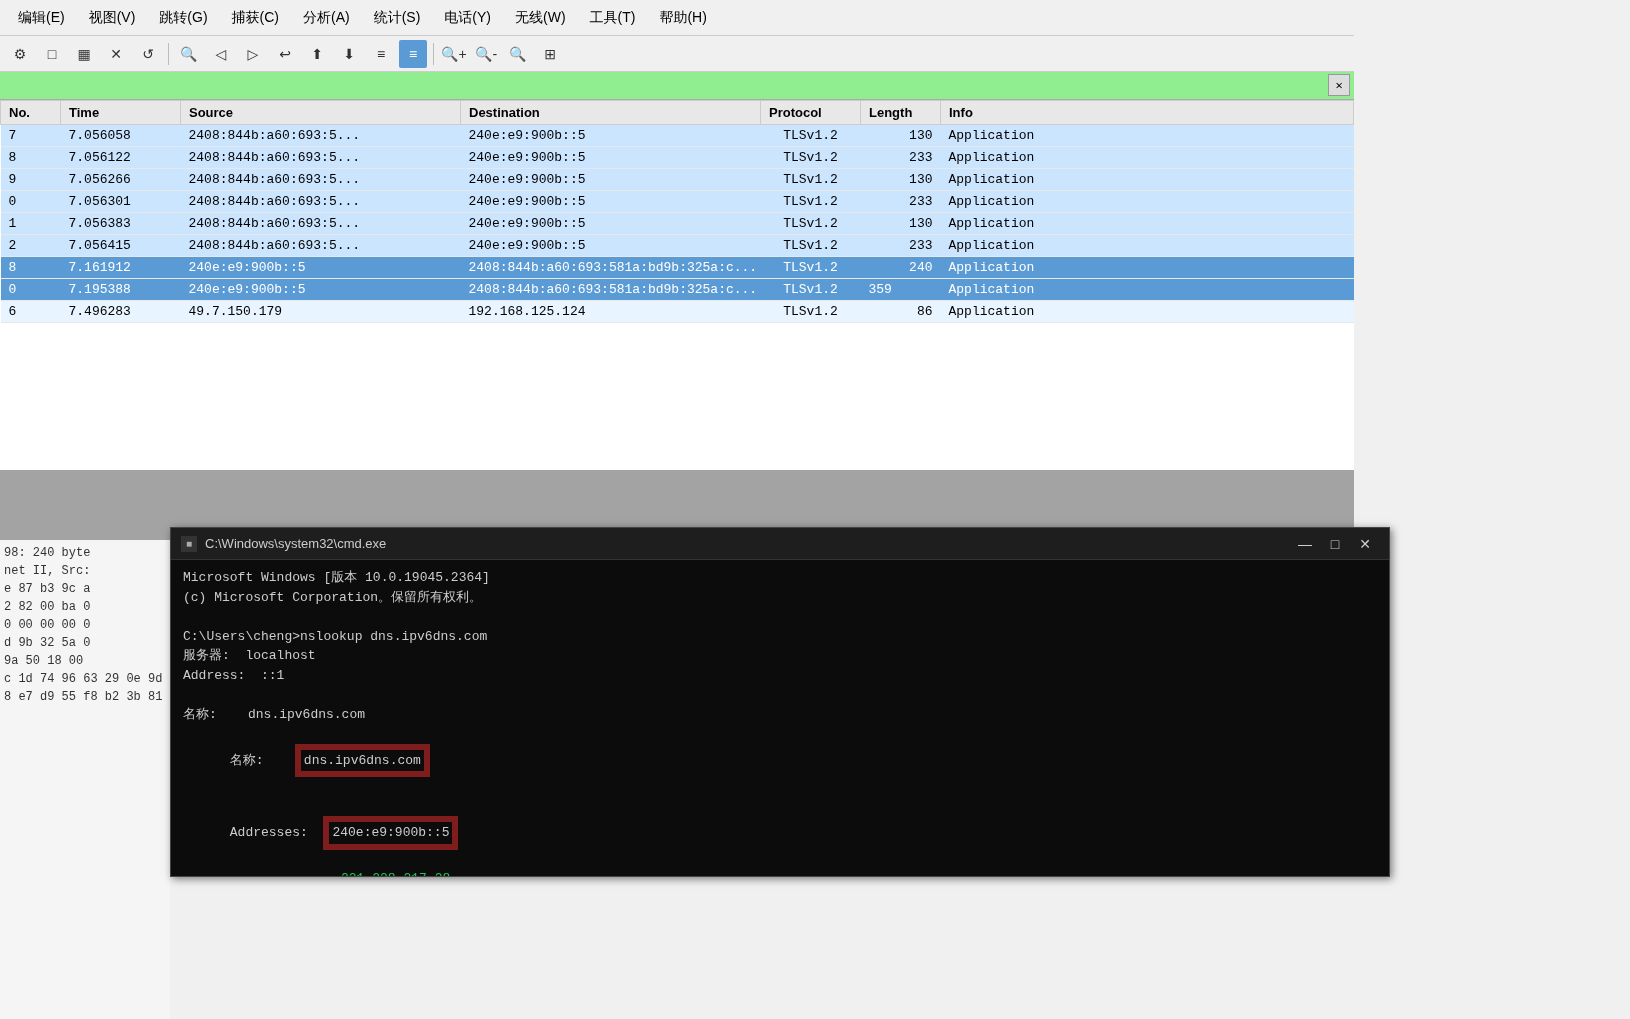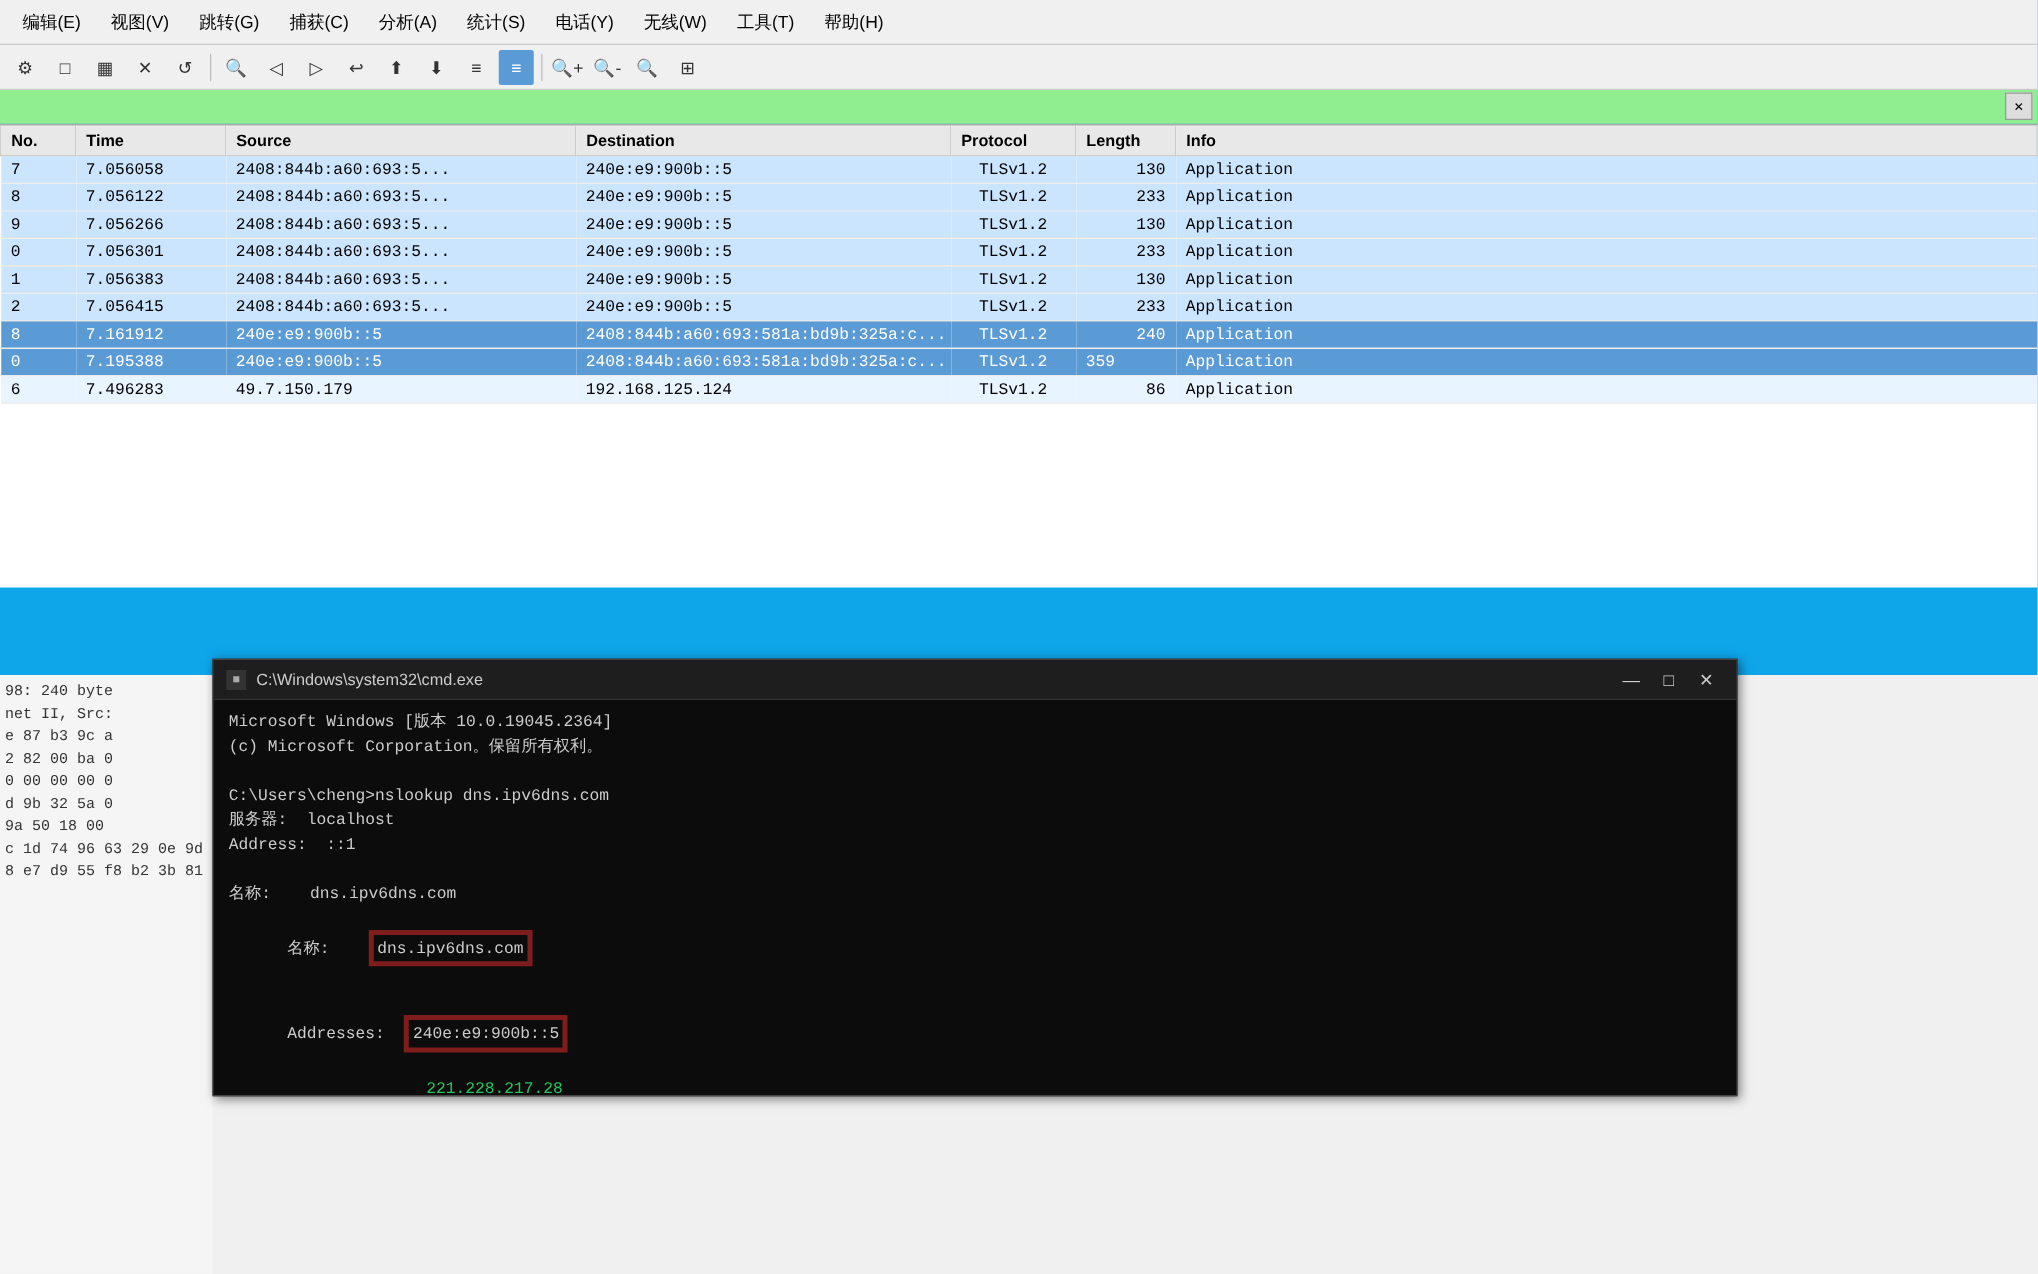--- a/index.html
+++ b/index.html
@@ -9,23 +9,23 @@
       background: #f0f0f0;
       font-family: 'Courier New', monospace;
       overflow: hidden;
       position: relative;
     }
 
     
     .wireshark-window {
       position: absolute;
       top: 0; left: 0;
-      width: 1630px;
+      width: 1354px;
       height: 540px;
-      background: #0ea5e9;
+      background: #a3a3a3;
     }
 
     
     .menu-bar {
       background: #f0f0f0;
       height: 36px;
       display: flex;
       align-items: center;
       padding: 0 8px;
       border-bottom: 1px solid #ccc;
@@ -213,21 +213,21 @@
       padding: 8px 12px;
       height: calc(100% - 32px);
       overflow: hidden;
     }
     .cmd-line {
       line-height: 1.5;
       white-space: pre;
     }
     .cmd-highlight-box {
       display: inline-block;
-      border: 4px solid #7f1d1d;
+      border: 6px solid #7f1d1d;
       padding: 1px 3px;
       color: #cccccc;
     }
     .hex-line {
       color: #333;
       line-height: 1.5;
       white-space: nowrap;
     }
 
     

